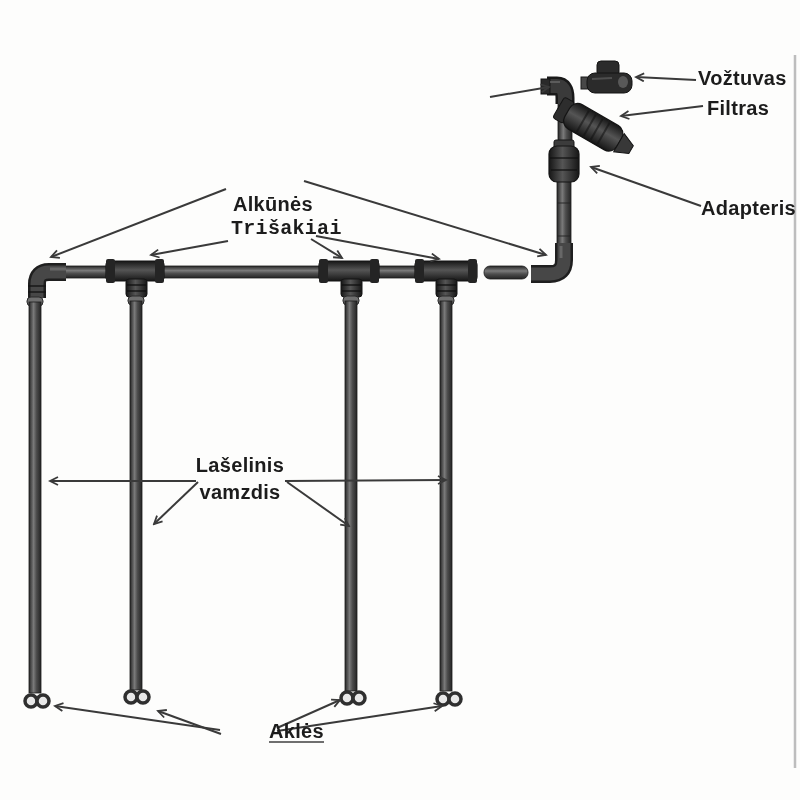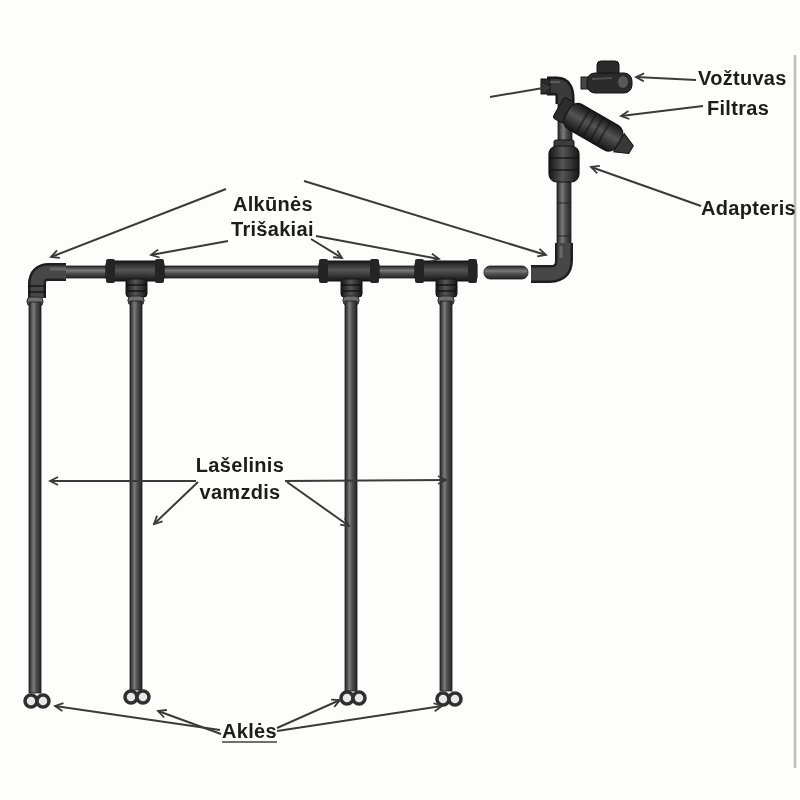--- a/index.html
+++ b/index.html
@@ -7,21 +7,21 @@
     position:relative;width:800px;height:800px;background:#fdfdfc;overflow:hidden;
     font-family:"Liberation Sans",sans-serif;
   }
   .lbl{
     position:absolute;
     font-weight:bold;font-size:20px;line-height:18px;
     color:#1c1c1c;letter-spacing:.3px;white-space:nowrap;
   }
   .lbl-right{text-align:right;}
   .lbl-center{text-align:center;white-space:normal;line-height:27px;}
-  .underlined{border-bottom:2px solid #6f6f6f;padding-bottom:1px;}
+  .underlined{border-bottom:2px solid #6f6f6f;padding-bottom:1px;margin-left:47px;}
   svg{position:absolute;left:0;top:0;}
 </style>
 </head>
 <body>
 
 <div id="canvas">
 
   <svg width="800" height="800" viewBox="0 0 800 800">
     <defs>
       <linearGradient id="gradV" x1="0" y1="0" x2="0" y2="1">
@@ -195,21 +195,21 @@
 
 
   <div class="lbl" style="left:698px;top:69px;">Vožtuvas</div>
 
   <div class="lbl" style="left:707px;top:99px;text-align:center;">Filtras</div>
 
   <div class="lbl" style="left:701px;top:199px;text-align:center;">Adapteris</div>
 
   <div class="lbl" style="left:233px;top:171px;margin-top:24px;">Alkūnės</div>
 
-  <div class="lbl" style="left:231px;top:220px;">Trišakiai</div>
+  <div class="lbl" style="left:231px;top:220px;font-family:Liberation Mono, monospace;">Trišakiai</div>
 
   <div class="lbl lbl-center" style="left:176px;top:452px;width:128px;">
     <span>Lašelinis</span><br>
     <span>vamzdis</span>
   </div>
 
   <div class="lbl underlined" style="left:222px;top:722px;">Aklės</div>
 
 </div>
 

